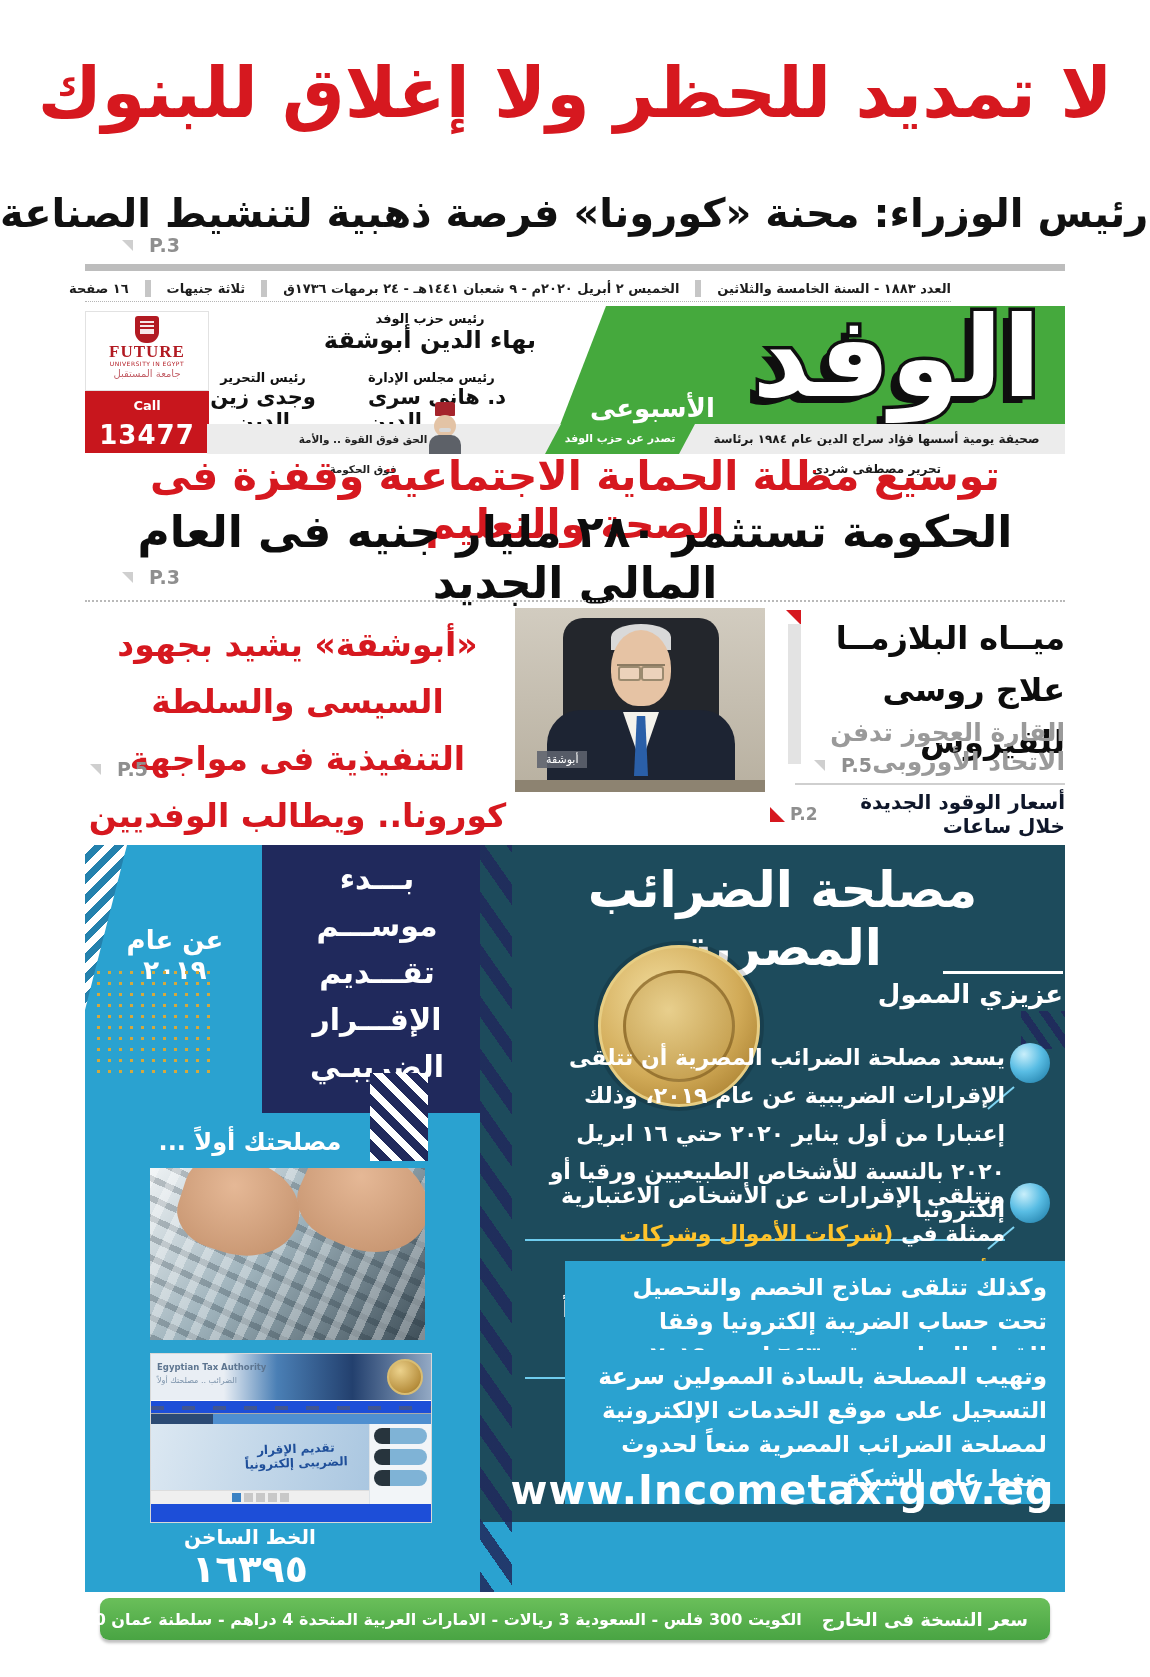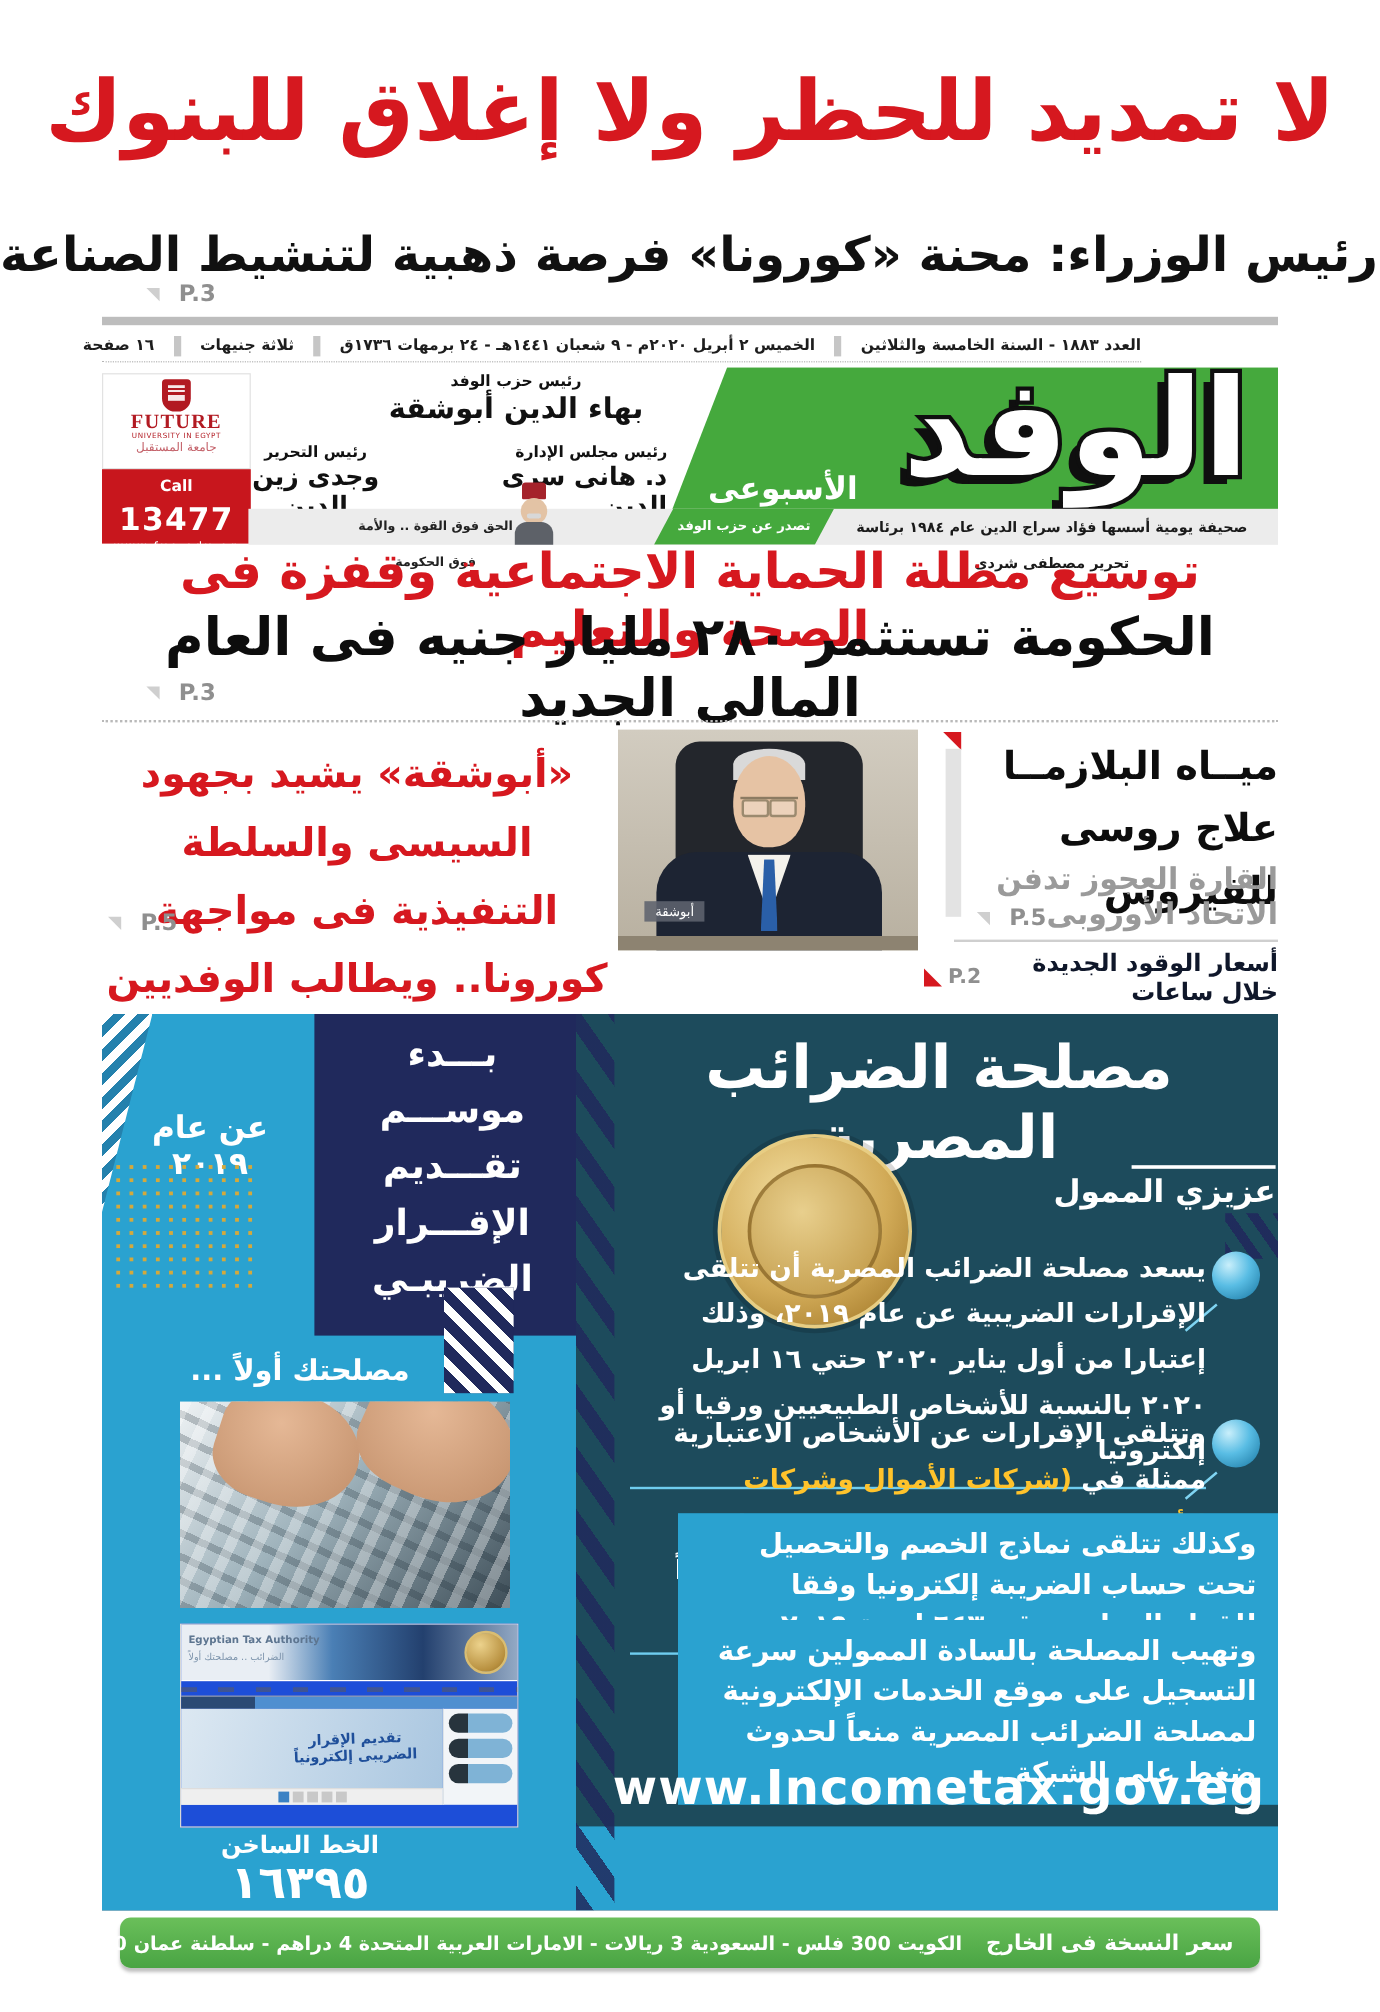--- a/index.html
+++ b/index.html
@@ -34,21 +34,21 @@
   .fa-brand-sub { color:#b21a22; font-size:6px; letter-spacing:.5px; line-height:7px; }
   .fa-brand-ar { color:#c4626a; font-size:10px; line-height:14px; }
   .fa-red { background:#c8161d; color:#fff; height:62px; text-align:center; padding-top:7px; }
   .fa-call { font-size:13px; font-weight:700; vertical-align:6px; }
   .fa-num { font-size:26px; font-weight:800; letter-spacing:1px; }
   .fa-site { font-size:9.5px; letter-spacing:2px; margin-top:1px; }
 
   .staff-top { left:295px; top:311px; width:270px; text-align:center; direction:rtl; }
   .staff-title { font-size:13px; font-weight:700; color:#111; }
   .staff-name { font-size:24px; font-weight:800; color:#111; }
-  .staff-board { left:396px; top:370px; width:160px; text-align:right; direction:rtl; }
+  .staff-board { left:368px; top:370px; width:160px; text-align:left; direction:rtl; }
   .staff-editor { left:198px; top:370px; width:130px; text-align:center; direction:rtl; }
   .staff-board .staff-name, .staff-editor .staff-name { font-size:21px; }
 
   .wafd-logo { left:560px; top:306px; width:505px; height:119px; background:#45a93d;
                clip-path:polygon(46px 0, 100% 0, 100% 100%, 0 100%); }
   .wafd-svg { position:absolute; right:6px; top:-30px; }
   .wafd-weekly { position:absolute; left:30px; bottom:2px; color:#fff; font-size:26px; font-weight:800; direction:rtl; }
 
   .mast-strip { left:207px; top:424px; width:858px; height:30px; background:#ececec; }
   .mast-slogan { position:absolute; left:86px; top:0; width:140px; line-height:30px; text-align:center;

